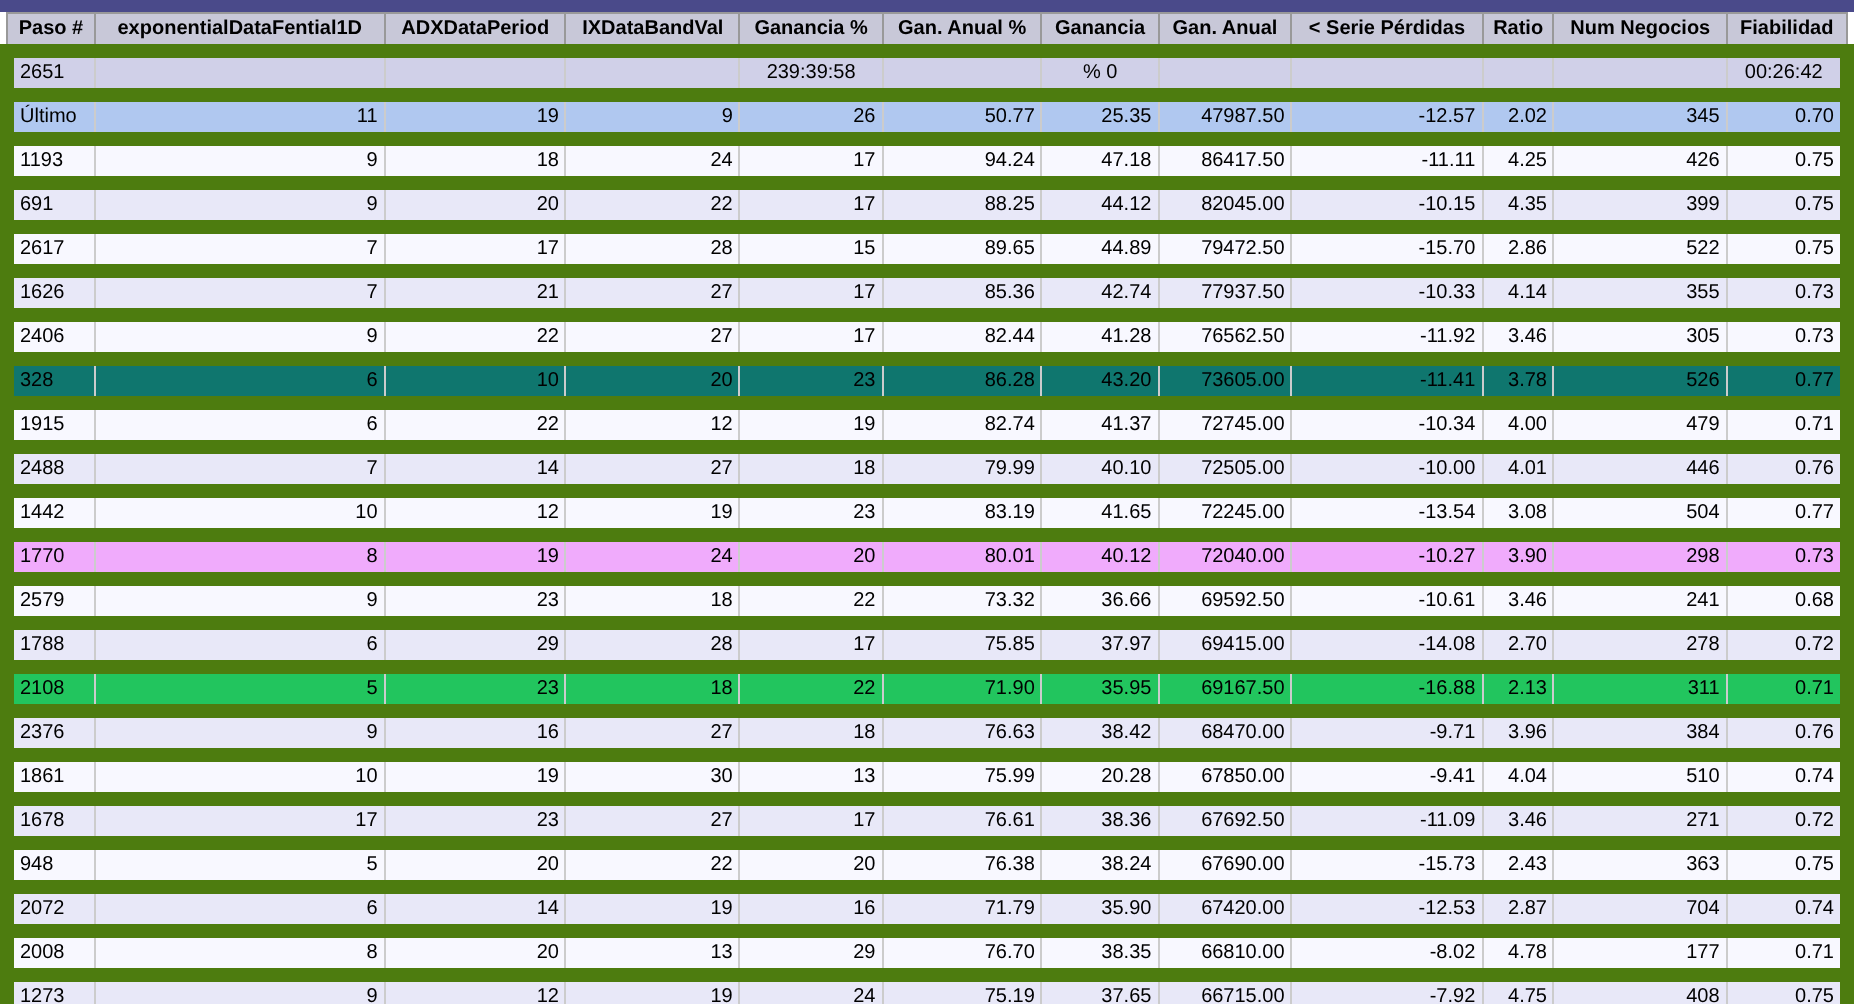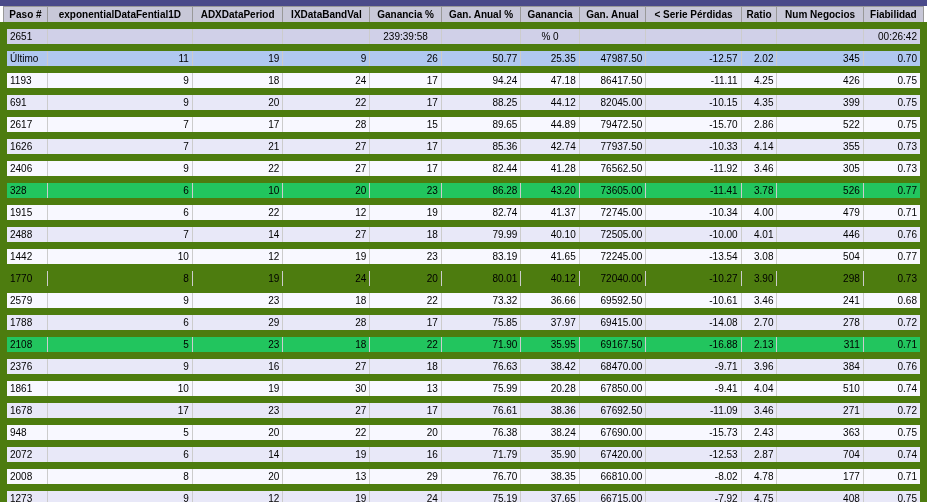--- a/index.html
+++ b/index.html
@@ -80,21 +80,21 @@
   <td></td>
   <td></td>
   <td></td>
   <td style="text-align:center">239:39:58</td>
   <td></td>
   <td style="text-align:center">% 0</td>
   <td></td>
   <td></td>
   <td></td>
   <td></td>
-  <td style="text-align:right">00:26:42</td>
+  <td style="text-align:center">00:26:42</td>
 </tr>
       <tr style="background: rgb(176, 200, 240);">
   <td style="text-align:left">Último</td>
   <td>11</td>
   <td>19</td>
   <td>9</td>
   <td>26</td>
   <td>50.77</td>
   <td>25.35</td>
   <td>47987.50</td>
@@ -166,21 +166,21 @@
     <td>27</td>
     <td>17</td>
     <td>82.44</td>
     <td>41.28</td>
     <td>76562.50</td>
     <td>-11.92</td>
     <td>3.46</td>
     <td>305</td>
     <td>0.73</td>
   </tr>
-      <tr style="background: #22c55e;">
+      <tr style="background: #0f766e;">
     <td style="text-align:left">328</td>
     <td>6</td>
     <td>10</td>
     <td>20</td>
     <td>23</td>
     <td>86.28</td>
     <td>43.20</td>
     <td>73605.00</td>
     <td>-11.41</td>
     <td>3.78</td>
@@ -222,21 +222,21 @@
     <td>19</td>
     <td>23</td>
     <td>83.19</td>
     <td>41.65</td>
     <td>72245.00</td>
     <td>-13.54</td>
     <td>3.08</td>
     <td>504</td>
     <td>0.77</td>
   </tr>
-      <tr style="background: #4d7c0f; margin-left: 40px;">
+      <tr style="background: #f0abfc; margin-left: 40px;">
     <td style="text-align:left">1770</td>
     <td>8</td>
     <td>19</td>
     <td>24</td>
     <td>20</td>
     <td>80.01</td>
     <td>40.12</td>
     <td>72040.00</td>
     <td>-10.27</td>
     <td>3.90</td>

